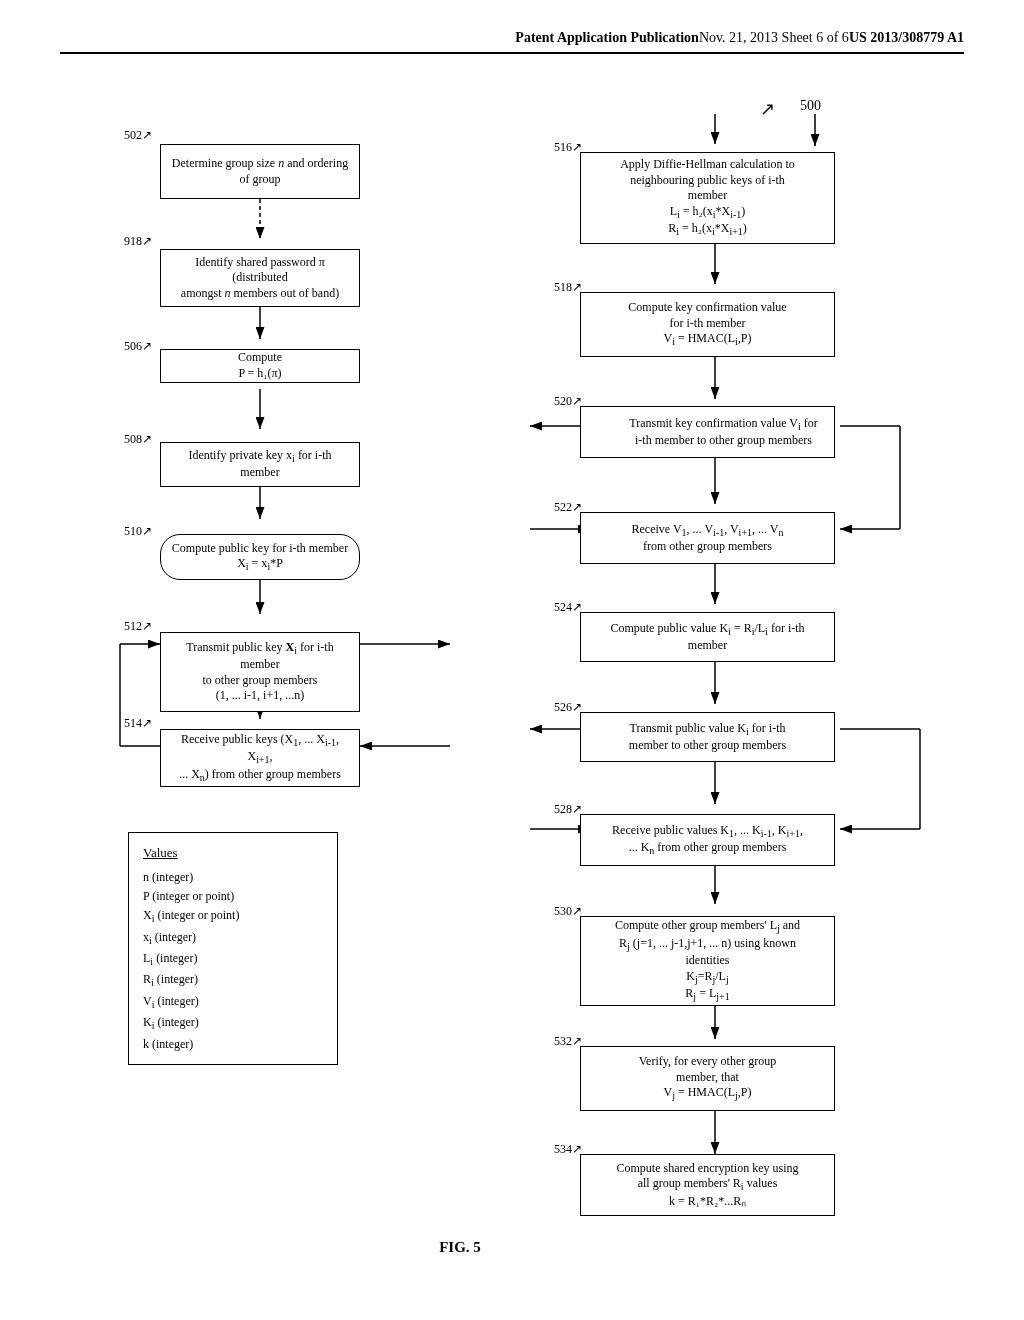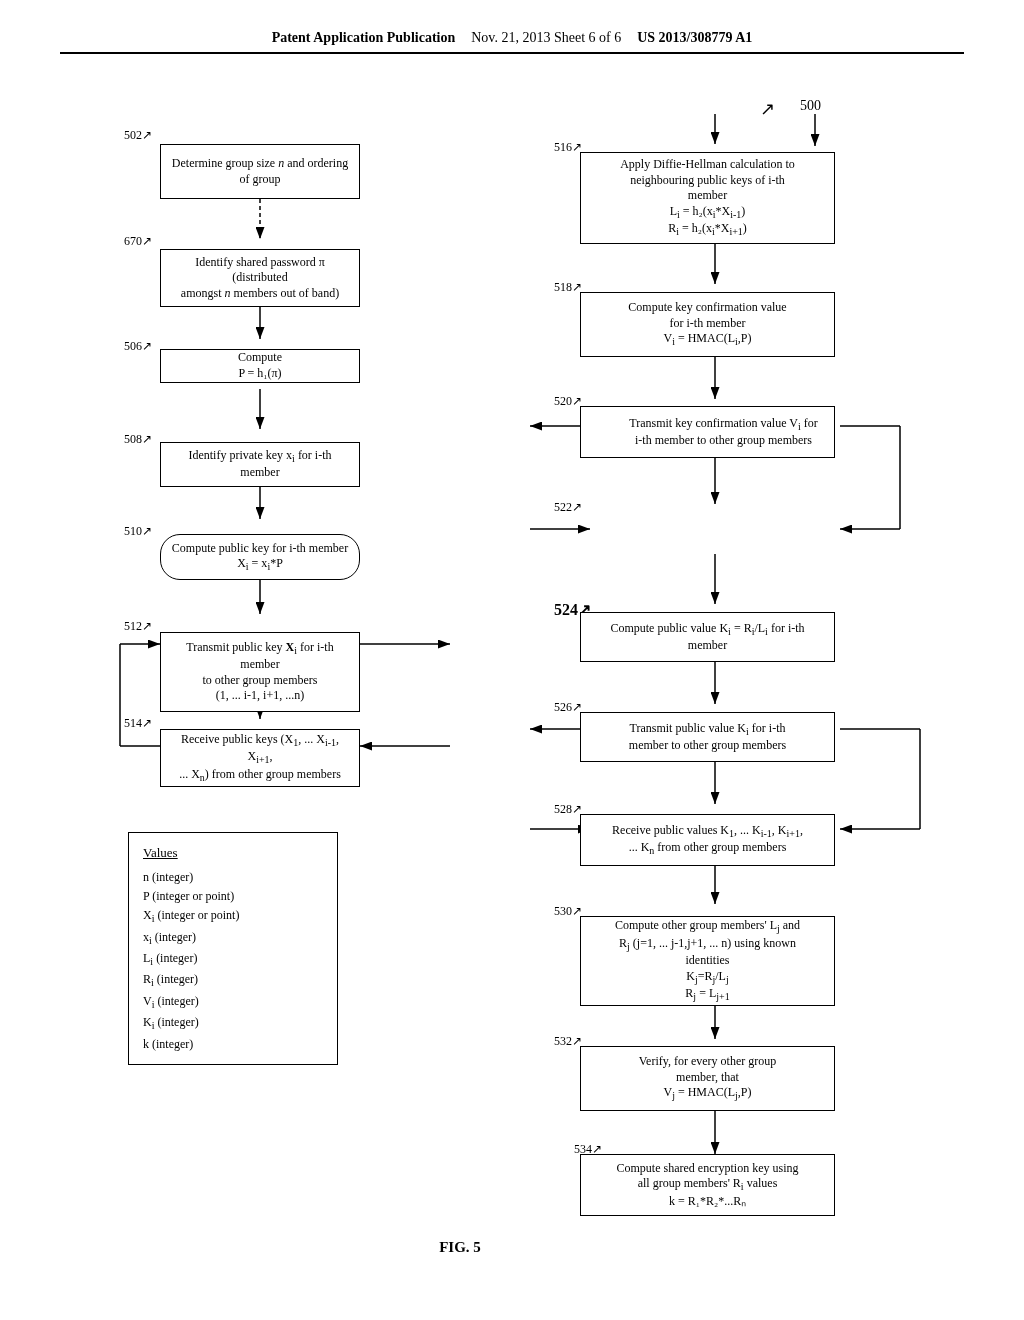--- a/index.html
+++ b/index.html
@@ -14,26 +14,25 @@
     }
     .page {
       width: 1024px;
       min-height: 1320px;
       background: #fff;
       padding: 30px 60px;
       position: relative;
     }
     .header {
       display: flex;
-      justify-content: center;
+      justify-content: flex-end;
       align-items: flex-start;
       border-bottom: 2px solid #000;
       padding-bottom: 6px;
       margin-bottom: 30px;
-      gap: 16px;
     }
     .header-left {
       font-weight: bold;
       font-size: 14px;
     }
     .header-center {
       font-size: 14px;
       text-align: center;
     }
     .header-right {
@@ -171,21 +170,21 @@
 
     <div style="position:absolute; left:740px; top:14px; font-size:14px;">500</div>
 
     <div style="position:absolute; left:700px; top:14px; font-size:18px;">↗</div>
 
     <div style="position:absolute; left:64px; top:44px; font-size:12px;">502↗</div>
     <div class="box" style="left:100px; top:60px; width:200px; height:55px;">
       <span>Determine group size <em>n</em> and ordering<br>of group</span>
     </div>
 
-    <div style="position:absolute; left:64px; top:150px; font-size:12px;">670↗</div>
+    <div style="position:absolute; left:64px; top:150px; font-size:12px;">918↗</div>
     <div class="box" style="left:100px; top:165px; width:200px; height:58px;">
       <span>Identify shared password π (distributed<br>amongst <em>n</em> members out of band)</span>
     </div>
 
     <div style="position:absolute; left:64px; top:255px; font-size:12px;">506↗</div>
     <div class="box" style="left:100px; top:265px; width:200px; height:34px;">
       <span>Compute<br>P = h₁(π)</span>
     </div>
 
     <div style="position:absolute; left:64px; top:348px; font-size:12px;text-align:center;">508↗</div>
@@ -217,22 +216,25 @@
     <div class="box" style="left:520px; top:208px; width:255px; height:65px;">
       <span>Compute key confirmation value<br>for i-th member<br>V<sub>i</sub> = HMAC(L<sub>i</sub>,P)</span>
     </div>
 
     <div style="position:absolute; left:494px; top:310px; font-size:12px;">520↗</div>
     <div class="box" style="left:520px; top:322px; width:255px; height:52px;padding-left:40px;">
       <span>Transmit key confirmation value V<sub>i</sub> for<br>i-th member to other group members</span>
     </div>
 
     <div style="position:absolute; left:494px; top:416px; font-size:12px;">522↗</div>
-
-    <div style="position:absolute; left:494px; top:516px; font-size:16px;font-weight:bold;">524↗</div>
+    <div class="box" style="left:520px; top:428px; width:255px; height:52px;">
+      <span>Receive V<sub>1</sub>, ... V<sub>i-1</sub>, V<sub>i+1</sub>, ... V<sub>n</sub><br>from other group members</span>
+    </div>
+
+    <div style="position:absolute; left:494px; top:516px; font-size:12px;">524↗</div>
     <div class="box" style="left:520px; top:528px; width:255px; height:50px;">
       <span>Compute public value K<sub>i</sub> = R<sub>i</sub>/L<sub>i</sub> for i-th<br>member</span>
     </div>
 
     <div style="position:absolute; left:494px; top:616px; font-size:12px;">526↗</div>
     <div class="box" style="left:520px; top:628px; width:255px; height:50px;">
       <span>Transmit public value K<sub>i</sub> for i-th<br>member to other group members</span>
     </div>
 
     <div style="position:absolute; left:494px; top:718px; font-size:12px;">528↗</div>
@@ -243,21 +245,21 @@
     <div style="position:absolute; left:494px; top:820px; font-size:12px;">530↗</div>
     <div class="box" style="left:520px; top:832px; width:255px; height:90px;">
       <span>Compute other group members' L<sub>j</sub> and<br>R<sub>j</sub> (j=1, ... j-1,j+1, ... n) using known<br>identities<br>K<sub>j</sub>=R<sub>j</sub>/L<sub>j</sub><br>R<sub>j</sub> = L<sub>j+1</sub></span>
     </div>
 
     <div style="position:absolute; left:494px; top:950px; font-size:12px;">532↗</div>
     <div class="box" style="left:520px; top:962px; width:255px; height:65px;">
       <span>Verify, for every other group<br>member, that<br>V<sub>j</sub> = HMAC(L<sub>j</sub>,P)</span>
     </div>
 
-    <div style="position:absolute; left:494px; top:1058px; font-size:12px;margin-left:20px;">534↗</div>
+    <div style="position:absolute; left:494px; top:1058px; font-size:12px;">534↗</div>
     <div class="box" style="left:520px; top:1070px; width:255px; height:62px;">
       <span>Compute shared encryption key using<br>all group members' R<sub>i</sub> values<br>k = R₁*R₂*...Rₙ</span>
     </div>
 
     <div class="values-box" style="left:68px; top:748px; width:210px;">
       <div class="values-title">Values</div>
       <div>
         n (integer)<br>
         P (integer or point)<br>
         X<sub>i</sub> (integer or point)<br>

